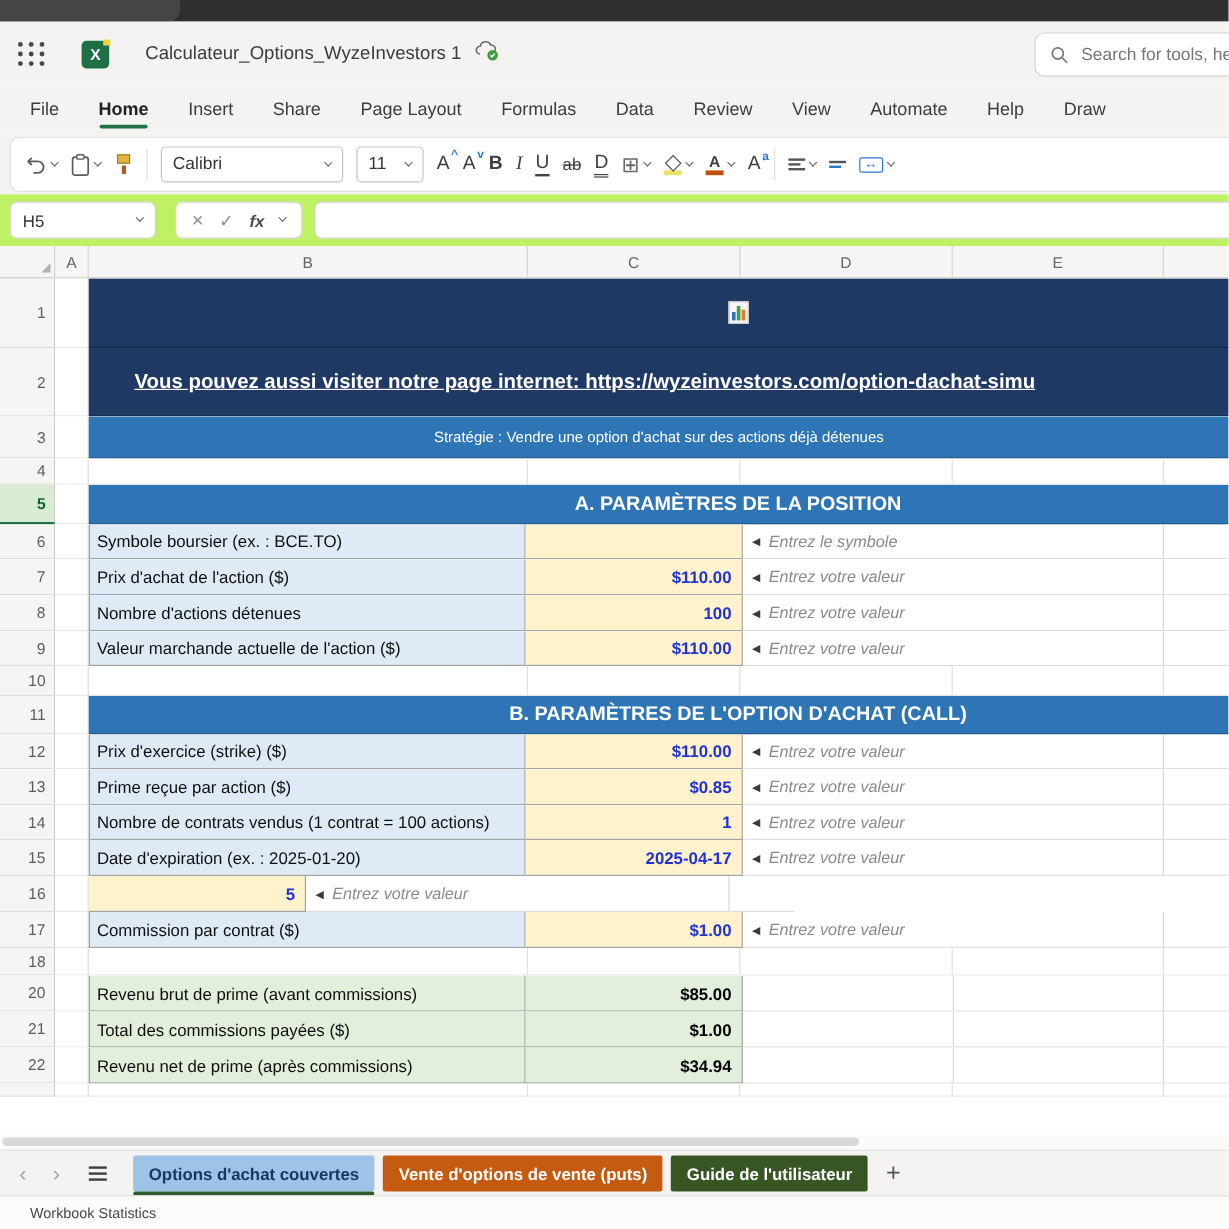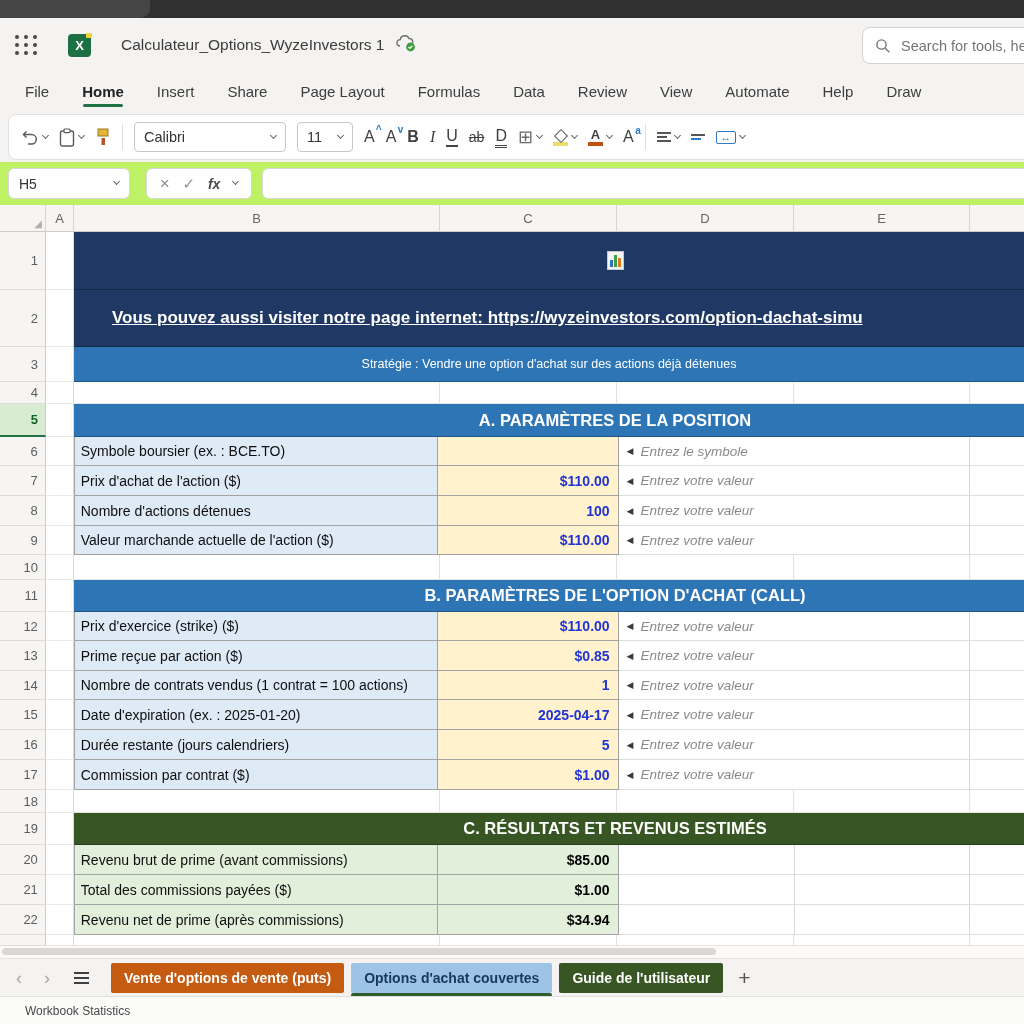--- a/index.html
+++ b/index.html
@@ -425,21 +425,20 @@
           <div class="cc">2025-04-17</div>
           <div class="cde">
             <span class="tri">◀</span>
             <span class="hint">Entrez votre valeur</span>
           </div>
           <div class="cf"></div>
         </div>
         <div class="grow" style="height:30px">
           <div class="rn">16</div>
           <div class="ca"></div>
-          <div class="cb">Durée restante (jours calendriers)</div>
           <div class="cc">5</div>
           <div class="cde">
             <span class="tri">◀</span>
             <span class="hint">Entrez votre valeur</span>
           </div>
           <div class="cf"></div>
         </div>
         <div class="grow" style="height:30px">
           <div class="rn">17</div>
           <div class="ca"></div>
@@ -453,29 +452,20 @@
         </div>
         <div class="grow" style="height:23px">
           <div class="rn">18</div>
           <div class="ca"></div>
           <div class="bb"></div>
           <div class="bc"></div>
           <div class="bd"></div>
           <div class="be"></div>
           <div class="bf"></div>
         </div>
-        <div class="grow" style="height:32px">
-          <div class="rn">19</div>
-          <div class="ca"></div>
-          <div class="band green">
-            <div class="band-inner">
-              <span class="section-text">C.  RÉSULTATS ET REVENUS ESTIMÉS</span>
-            </div>
-          </div>
-        </div>
         <div class="grow" style="height:30px">
           <div class="rn">20</div>
           <div class="ca"></div>
           <div class="cb res">Revenu brut de prime (avant commissions)</div>
           <div class="cc res">$85.00</div>
           <div class="cd"></div>
           <div class="ce"></div>
           <div class="cf" style="border-left:none;"></div>
         </div>
         <div class="grow" style="height:30px">
@@ -514,22 +504,22 @@
 
   <div class="tabbar">
     <span class="navchev" style="margin-left:16px;">‹</span>
     <span class="navchev" style="margin-left:22px;">›</span>
     <span class="hamb">
         <i></i>
         <i></i>
         <i></i>
       </span>
     <div class="tabs">
+        <div class="sheettab active" style="background:#9dc3e6;color:#17375e;">Options d'achat couvertes</div>
         <div class="sheettab" style="background:#c55a11;color:#ffffff;">Vente d'options de vente (puts)</div>
-        <div class="sheettab active" style="background:#9dc3e6;color:#17375e;">Options d'achat couvertes</div>
         <div class="sheettab" style="background:#375623;color:#ffffff;">Guide de l'utilisateur</div>
       </div>
     <span class="addsheet">+</span>
   </div>
 
   <div class="statusbar">
     <span>Workbook Statistics</span>
   </div>
 
 </div>

